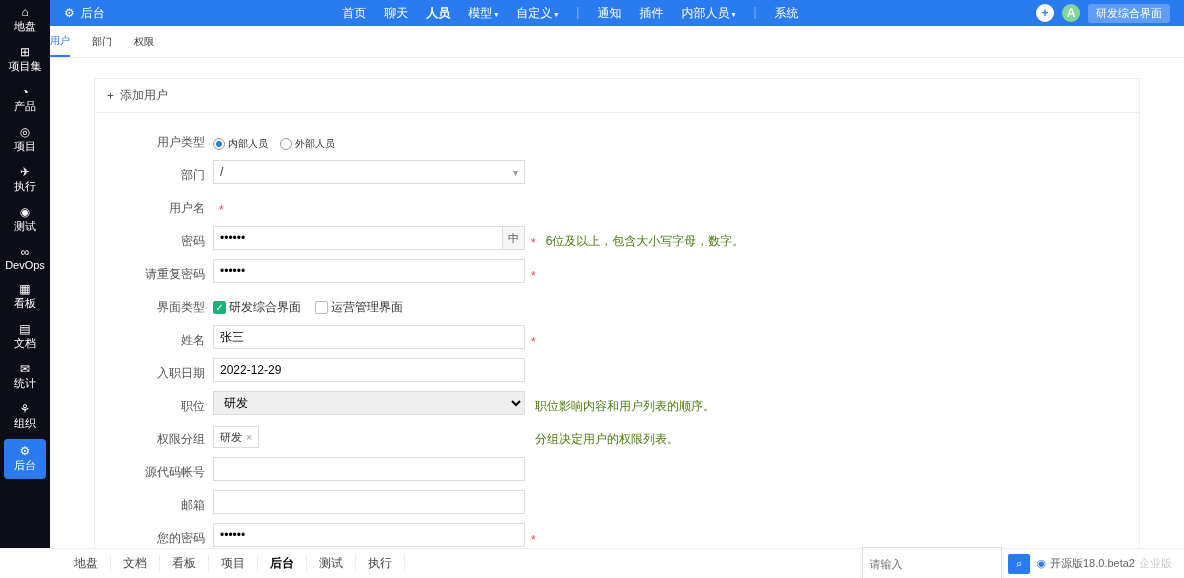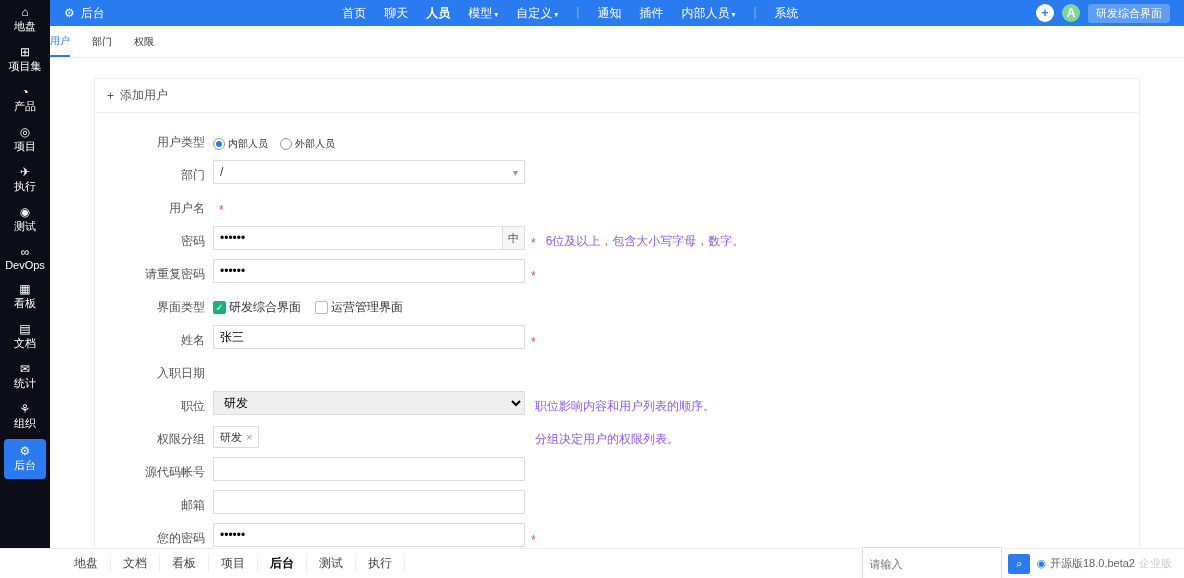--- a/index.html
+++ b/index.html
@@ -27,21 +27,21 @@
 .content { flex: 1; padding: 20px 44px; overflow: auto; background: #fff; }
 .panel { background: #fff; border: 1px solid #eee; }
 .panel-header { padding: 8px 12px; border-bottom: 1px solid #eee; color: #555; display: flex; align-items: center; gap: 6px; font-size: 12px; }
 .form { padding: 14px 40px 20px 40px; }
 .form-row { display: flex; align-items: flex-end; margin-bottom: 9px; min-height: 24px; }
 .form-label { width: 78px; text-align: right; color: #555; padding-right: 8px; font-size: 12px; }
 .form-control { flex: 0 0 312px; }
 .form-control input[type="text"], .form-control input[type="password"], .form-control select { width: 100%; height: 24px; border: 1px solid #ddd; padding: 0 6px; font-size: 12px; }
 .tag { display: inline-flex; align-items: center; background: #fff; border: 1px solid #ddd; padding: 1px 6px; font-size: 11px; gap: 4px; height: 22px; }
 .tag .x { color: #999; cursor: pointer; }
-.hint { margin-left: 10px; color: #8b5cf6; font-size: 12px; }
+.hint { margin-left: 10px; color: #4d7c0f; font-size: 12px; }
 .req { color: #e24b4b; margin-left: 6px; }
 .radio-group { display: flex; align-items: center; gap: 12px; }
 .radio-group label { display: flex; align-items: center; gap: 3px; font-size: 10px; }
 .checkbox-group { display: flex; align-items: center; gap: 14px; }
 .checkbox-group label { display: flex; align-items: center; gap: 3px; font-size: 12px; }
 .chk { width: 13px; height: 13px; border: 1px solid #bbb; border-radius: 2px; display: inline-flex; align-items: center; justify-content: center; font-size: 10px; }
 .chk.checked { background: #19b37a; border-color: #19b37a; color: #fff; }
 .pwd-wrap { display: flex; }
 .pwd-wrap input { flex: 1; }
 .pwd-toggle { width: 22px; height: 24px; border: 1px solid #ddd; border-left: none; background: #f6f6f6; font-size: 11px; display: flex; align-items: center; justify-content: center; color: #555; cursor: pointer; }
@@ -210,20 +210,21 @@
                 </label>
             </div>
           </div>
           <div class="form-row">
             <div class="form-label">姓名</div>
             <div class="form-control"><input type="text" value="张三" style=""></div>
             <span class="req">*</span>
           </div>
           <div class="form-row">
             <div class="form-label">入职日期</div>
+            <div class="form-control"><input type="text" value="2022-12-29" style=""></div>
           </div>
           <div class="form-row">
             <div class="form-label">职位</div>
             <div class="form-control"><select><option>研发</option></select></div>
             <span class="hint">职位影响内容和用户列表的顺序。</span>
           </div>
           <div class="form-row">
             <div class="form-label">权限分组</div>
             <div class="form-control"><span class="tag">
                   <span>研发</span>

